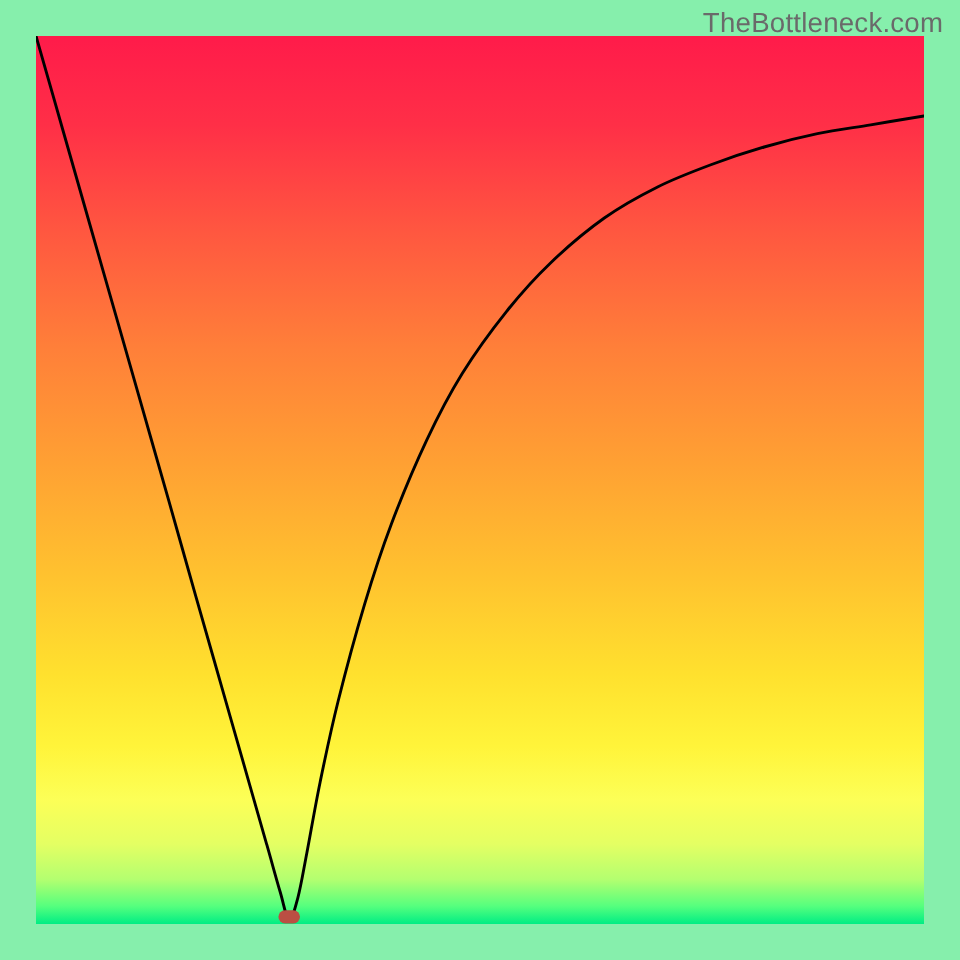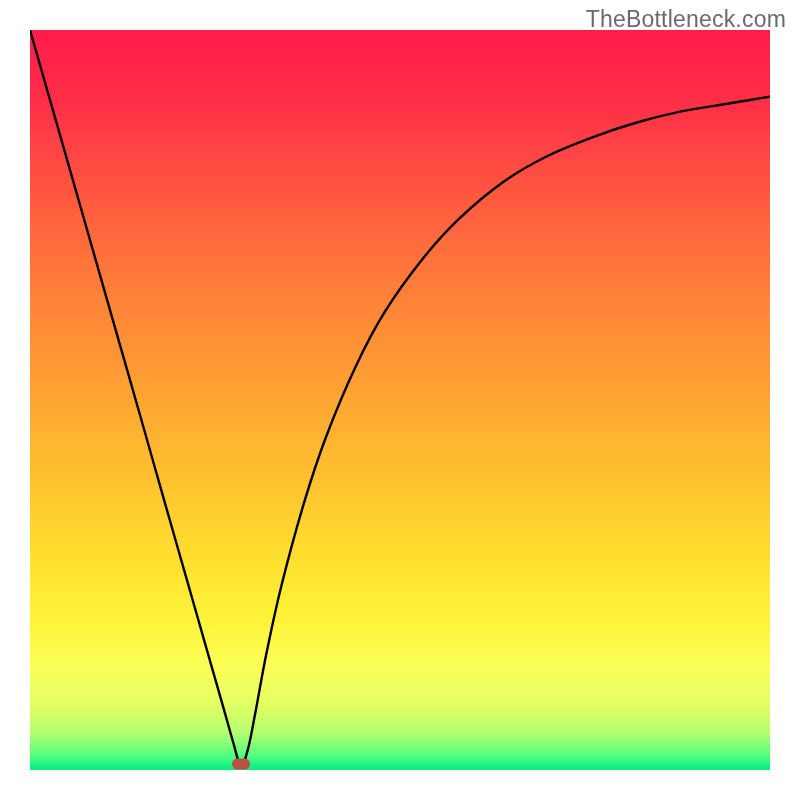--- a/index.html
+++ b/index.html
@@ -10,21 +10,21 @@
     overflow: hidden;
     background: #000;
     font-family: Arial, Helvetica, sans-serif;
   }
   .frame {
     position: absolute;
     left: 0;
     top: 0;
     width: 800px;
     height: 800px;
-    background: #ffffff;
+    background: #86efac;
   }
   .plot {
     position: absolute;
     left: 30px;
     top: 30px;
     width: 740px;
     height: 740px;
     overflow: hidden;
   }
   .gradient {

